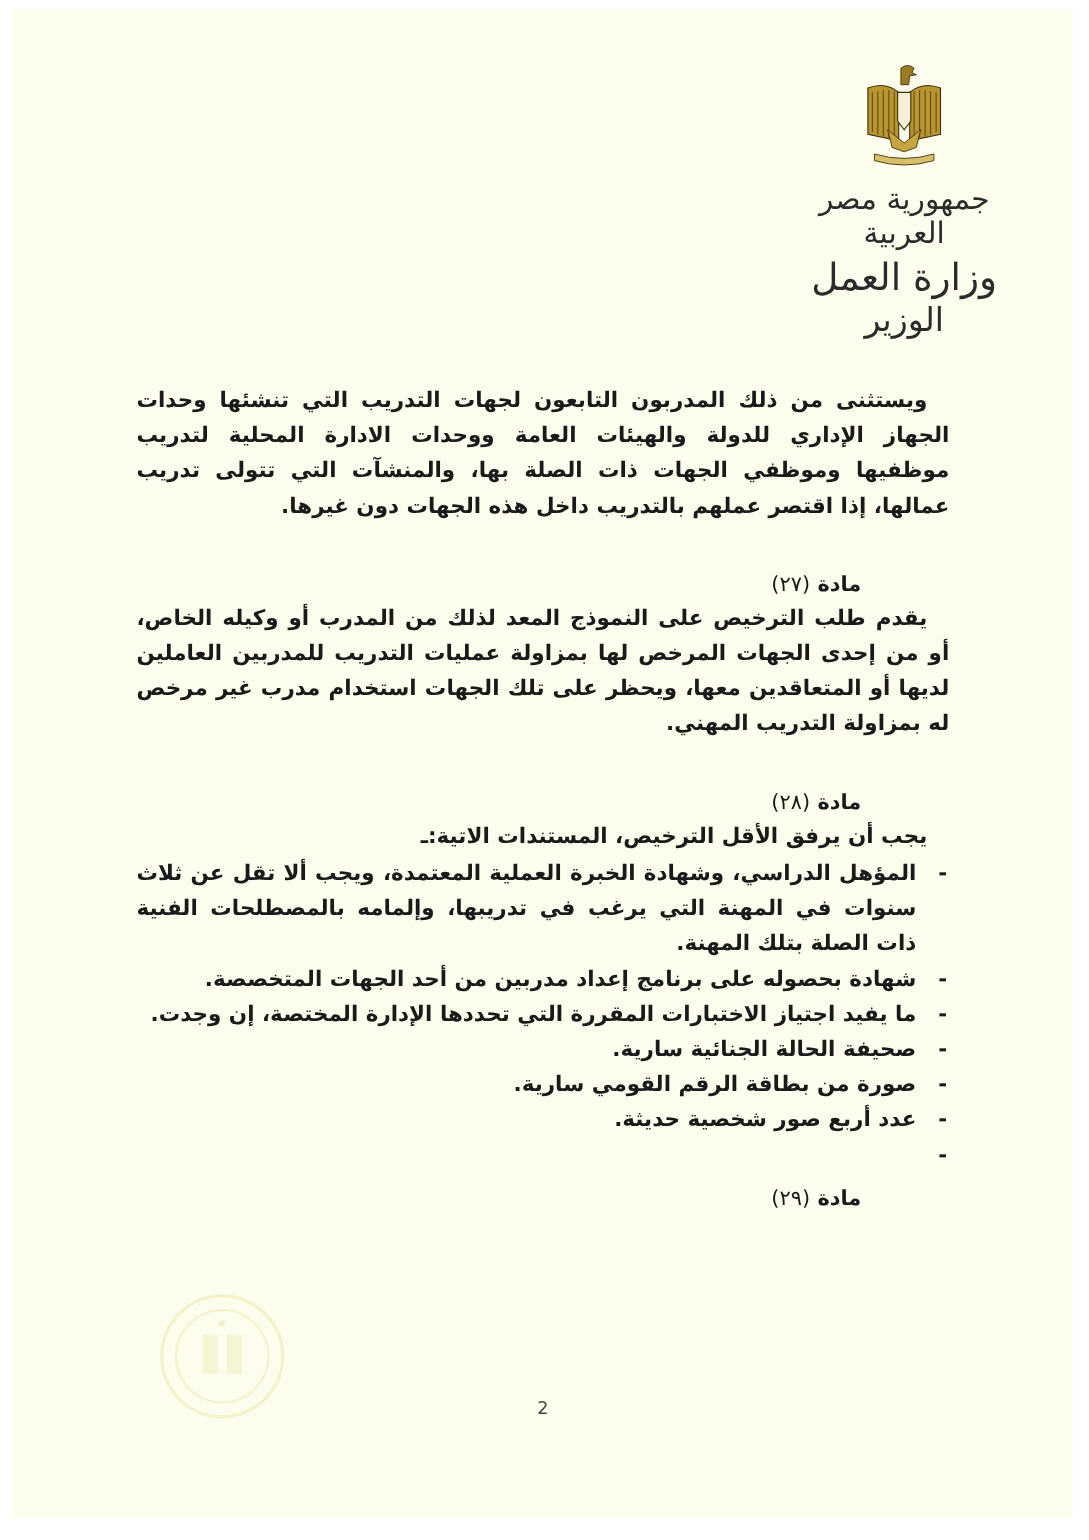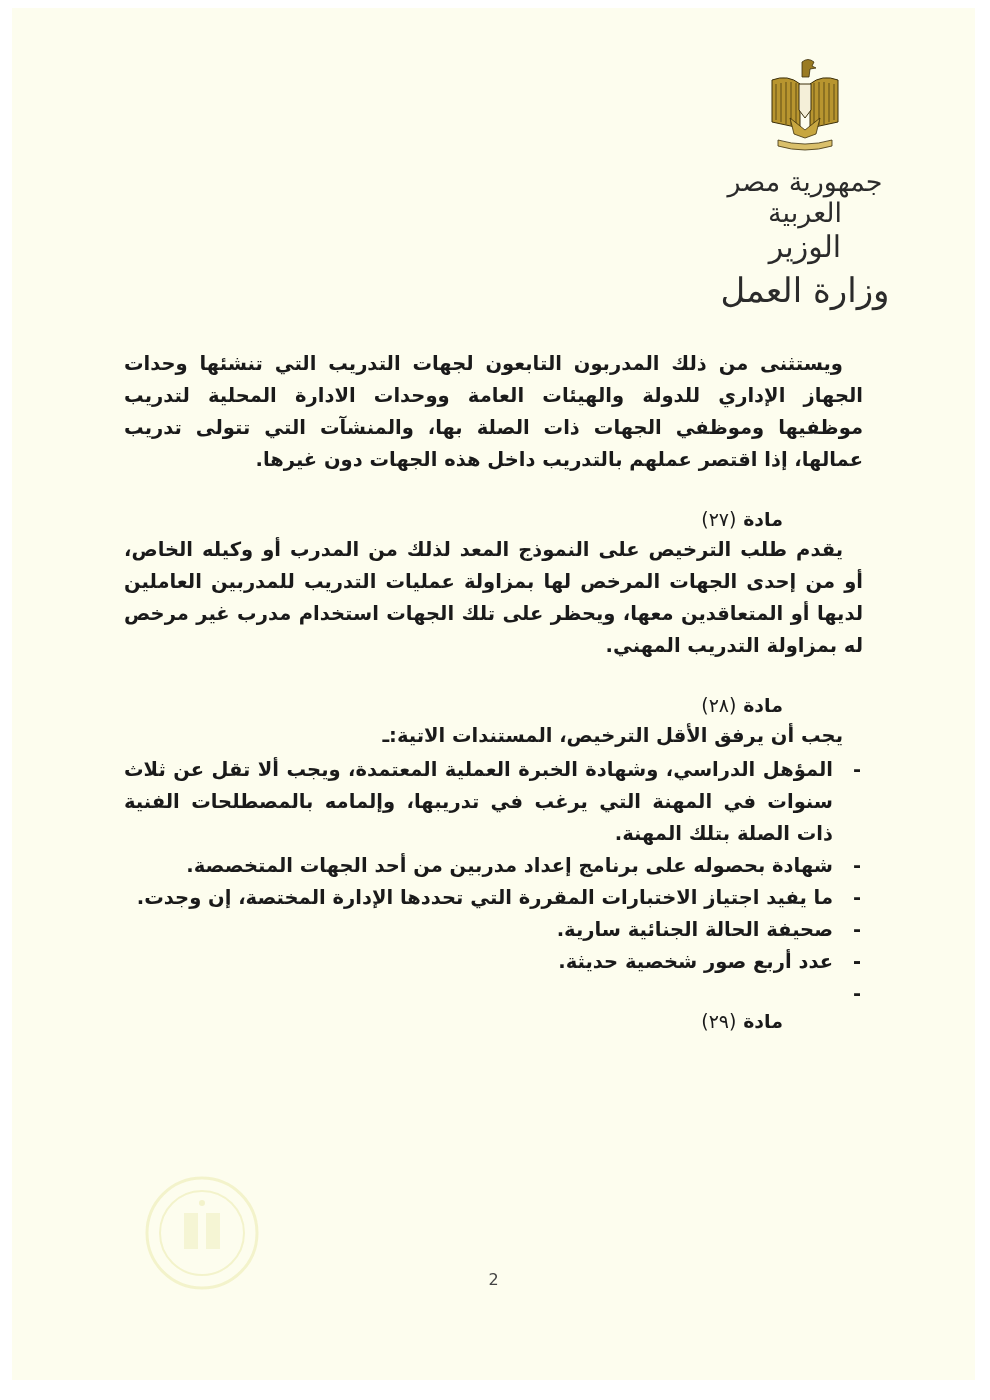--- a/index.html
+++ b/index.html
@@ -20,21 +20,21 @@
       left: 12px;
       top: 8px;
       width: 963px;
       height: 1372px;
       background: #fdfdee;
     }
     
     .letterhead {
       position: absolute;
       top: 48px;
-      right: 70px;
+      right: 53px;
       width: 200px;
       text-align: center;
       direction: rtl;
     }
     .emblem {
       width: 78px;
       height: 100px;
       margin: 0 auto 6px auto;
       display: block;
     }
@@ -56,21 +56,21 @@
       direction: rtl;
       text-align: justify;
       font-size: 19.5px;
       line-height: 32px;
       font-weight: bold;
     }
     .para {
       margin: 0;
       text-indent: 20px;
     }
-    .section { margin-top: 28px; }
+    .section { margin-top: 40px; }
     .article-title {
       margin: 0 0 0 0;
       padding-right: 80px;
       font-size: 19px;
       font-weight: bold;
       line-height: 30px;
     }
     .article-title .num { font-weight: normal; }
     .para.intro { padding-right: 20px; text-indent: 0; }
 
@@ -134,22 +134,22 @@
         <line x1="48" y1="27" x2="48" y2="70"></line>
       </g>
 
       <path d="M33 28 l12 0 l0 26 l-6 8 l-6 -8 z" fill="#f4efd8" stroke="#3b2f0b" stroke-width="1"></path>
 
       <path d="M24 62 l15 12 l15 -12 l-4 16 l-11 4 l-11 -4 z" fill="#c7a640" stroke="#3b2f0b" stroke-width="0.8"></path>
 
       <path d="M12 84 q27 8 54 0 l0 6 q-27 8 -54 0 z" fill="#d9bf6a" stroke="#3b2f0b" stroke-width="0.8"></path>
     </svg>
     <p class="lh-line lh-country">جمهورية مصر العربية</p>
+    <p class="lh-line lh-ministry">وزارة العمل</p>
     <p class="lh-line lh-minister">الوزير</p>
-    <p class="lh-line lh-ministry">وزارة العمل</p>
   </div>
 
   <div class="body">
 
     <p class="para">ويستثنى من ذلك المدربون التابعون لجهات التدريب التي تنشئها وحدات الجهاز الإداري للدولة والهيئات العامة ووحدات الادارة المحلية لتدريب موظفيها وموظفي الجهات ذات الصلة بها، والمنشآت التي تتولى تدريب عمالها، إذا اقتصر عملهم بالتدريب داخل هذه الجهات دون غيرها.</p>
 
     <div class="section">
       <p class="article-title">
         <span>مادة</span>
         <span class="num">(٢٧)</span>
@@ -161,21 +161,21 @@
       <p class="article-title">
         <span>مادة</span>
         <span class="num">(٢٨)</span>
       </p>
       <p class="para intro">يجب أن يرفق الأقل الترخيص، المستندات الاتية:ـ</p>
       <ul class="doc-list">
         <li><span class="dash">-</span><span>المؤهل الدراسي، وشهادة الخبرة العملية المعتمدة، ويجب ألا تقل عن ثلاث سنوات في المهنة التي يرغب في تدريبها، وإلمامه بالمصطلحات الفنية ذات الصلة بتلك المهنة.</span></li>
         <li><span class="dash">-</span><span>شهادة بحصوله على برنامج إعداد مدربين من أحد الجهات المتخصصة.</span></li>
         <li><span class="dash">-</span><span>ما يفيد اجتياز الاختبارات المقررة التي تحددها الإدارة المختصة، إن وجدت.</span></li>
         <li><span class="dash">-</span><span>صحيفة الحالة الجنائية سارية.</span></li>
-        <li><span class="dash">-</span></li>
+        <li><span class="dash">-</span><span>صورة من بطاقة الرقم القومي سارية.</span></li>
         <li><span class="dash">-</span><span>عدد أربع صور شخصية حديثة.</span></li>
         <li><span class="dash">-</span></li>
       </ul>
     </div>
 
     <div class="section">
       <p class="article-title">
         <span>مادة</span>
         <span class="num">(٢٩)</span>
       </p>

